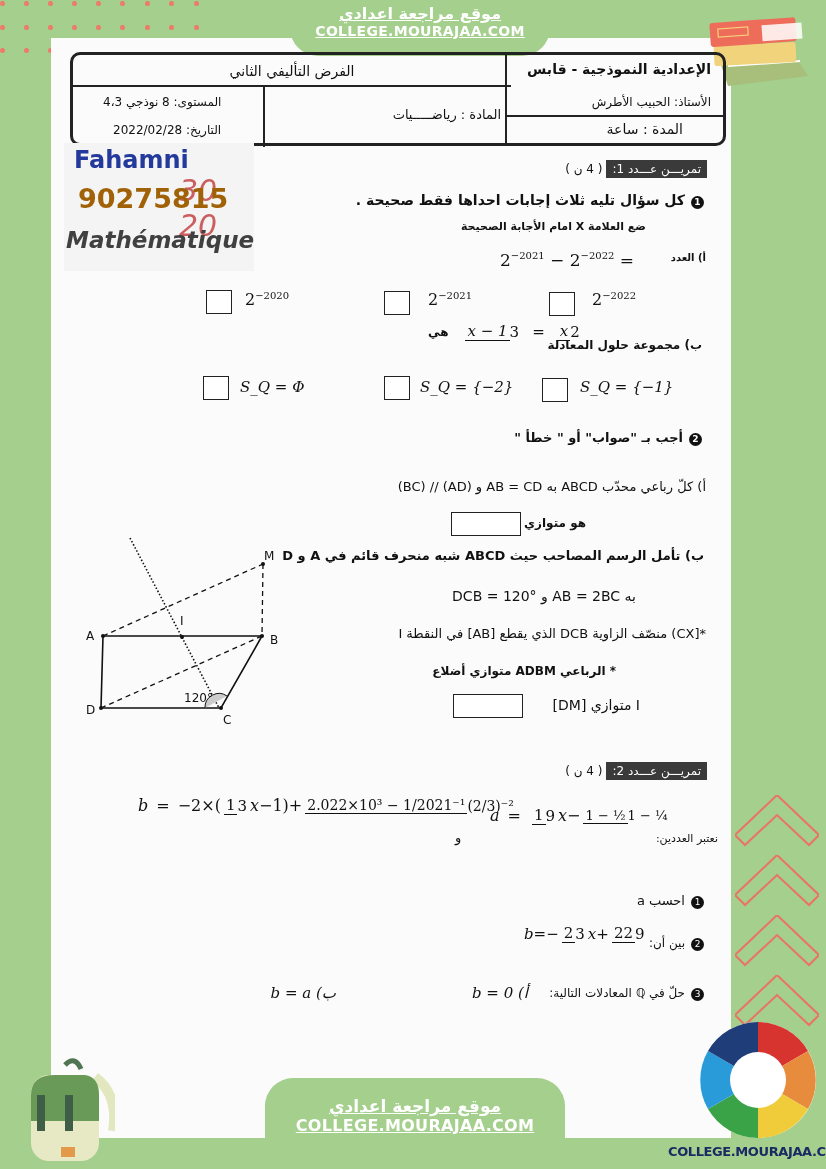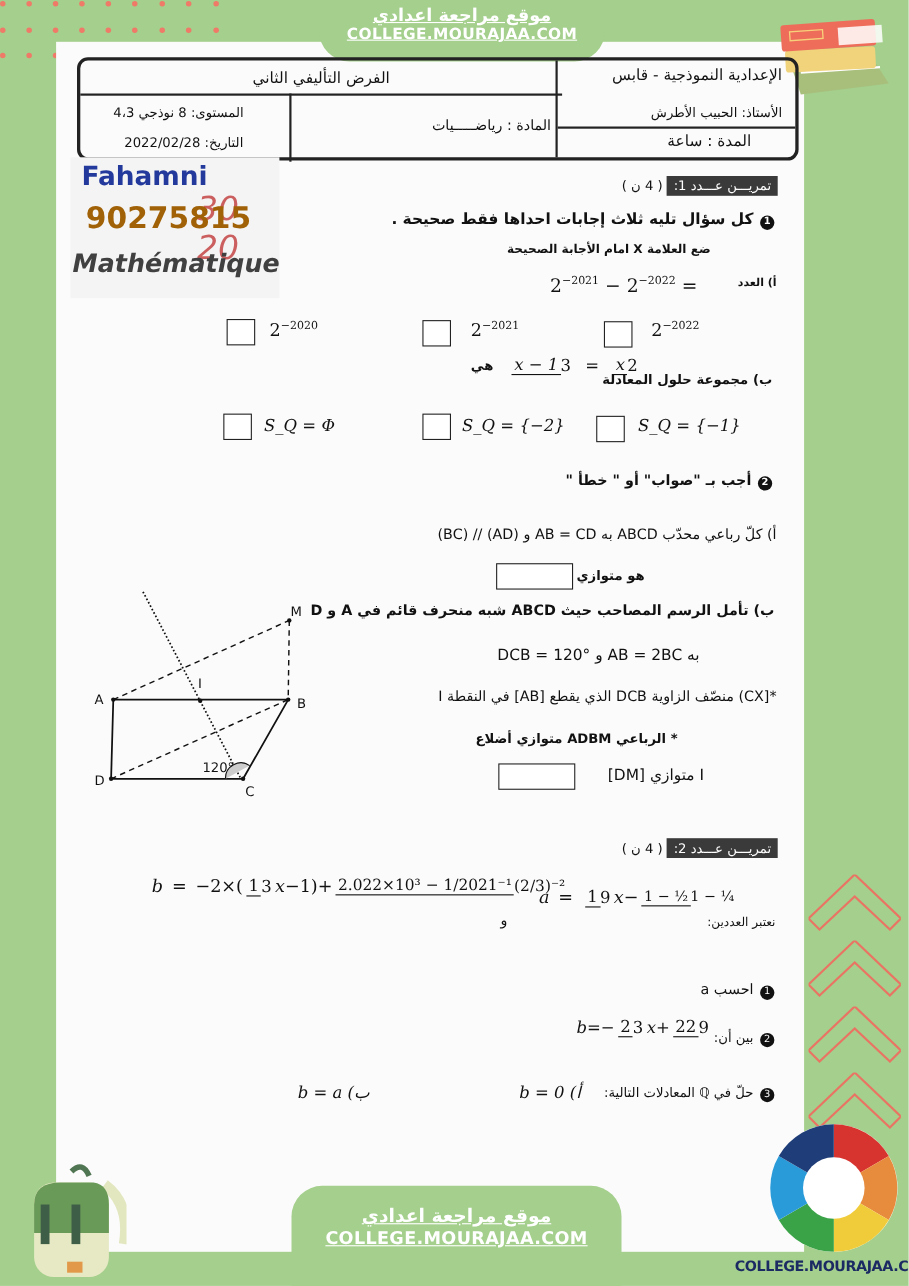--- a/index.html
+++ b/index.html
@@ -16,21 +16,21 @@
   .banner-bot .ar { font-size: 17px; } .banner-bot .en { font-size: 16px; }
   .header-box { position: absolute; left: 70px; top: 52px; width: 656px; height: 94px; border: 3px solid #222; border-radius: 10px; font-size: 12px; }
   .hb-left { position: absolute; left: 0; top: 0; width: 438px; height: 100%; }
   .hb-right { position: absolute; right: 0; top: 0; width: 218px; height: 100%; border-left: 2px solid #222; direction: rtl; }
   .hb-title { position: absolute; top: 8px; left: 0; width: 100%; text-align: center; font-weight: normal; font-size: 14px; }
   .hb-hr { position: absolute; left: 0; right: 0; height: 2px; background: #222; }
   .hb-level { position: absolute; left: 30px; top: 40px; direction: rtl; font-size: 12px; }
   .hb-date { position: absolute; left: 40px; top: 68px; direction: rtl; font-size: 12px; }
   .hb-vsep { position: absolute; left: 190px; top: 30px; width: 2px; height: 62px; background: #222; }
   .hb-subject { position: absolute; right: 10px; top: 52px; direction: rtl; font-size: 13px; }
-  .hb-school { position: absolute; right: 12px; top: 6px; font-weight: normal; font-size: 14px; }
+  .hb-school { position: absolute; right: 12px; top: 6px; font-weight: bold; font-size: 14px; }
   .hb-teacher { position: absolute; right: 12px; top: 40px; font-size: 12px; }
   .hb-duration { position: absolute; right: 40px; top: 66px; font-size: 14px; }
   .stamp { position: absolute; left: 64px; top: 143px; width: 190px; height: 128px; background: #f4f4f4; }
   .stamp .s1 { position: absolute; left: 10px; top: 3px; font-size: 24px; font-weight: bold; color: #233a9c; }
   .stamp .s2 { position: absolute; left: 14px; top: 40px; font-size: 27px; font-weight: bold; color: #a16207; }
   .stamp .s3 { position: absolute; left: 2px; top: 84px; font-size: 23px; font-weight: bold; font-style: italic; color: #404040; }
   .stamp .scrib { position: absolute; left: 115px; top: 30px; font-size: 30px; color: #c23a3a; font-style: italic; opacity: .8; }
   .rtl { direction: rtl; position: absolute; }
   .math { font-family: "DejaVu Serif", serif; font-style: italic; }
   .ex-head { position: absolute; display: flex; align-items: center; direction: rtl; font-size: 12px; gap: 4px; }
@@ -203,21 +203,21 @@
     <text x="184" y="30">M</text>
     <text x="104" y="172">120°</text>
   </g>
 </svg>
 
 <div class="ex-head" style="right:119px;top:762px">
   <span class="ex-tag">تمريـــن عـــدد 2:</span>
   <span>( 4 ن )</span>
 </div>
 
-<div class="rtl" style="right:121px;top:832px;font-size:11px">نعتبر العددين:</div>
+<div class="rtl" style="right:108px;top:832px;font-size:11px">نعتبر العددين:</div>
 
 <div style="position:absolute;left:490px;top:806px;display:flex;align-items:center;font-family:'DejaVu Serif',serif;font-size:16px">
   <span class="math">a</span>
     <span style="margin:0 8px">=</span>
   <span class="frac">
       <span class="n">1</span>
       <span>9</span>
     </span>
     <span class="math">x</span>
     <span>−</span>

